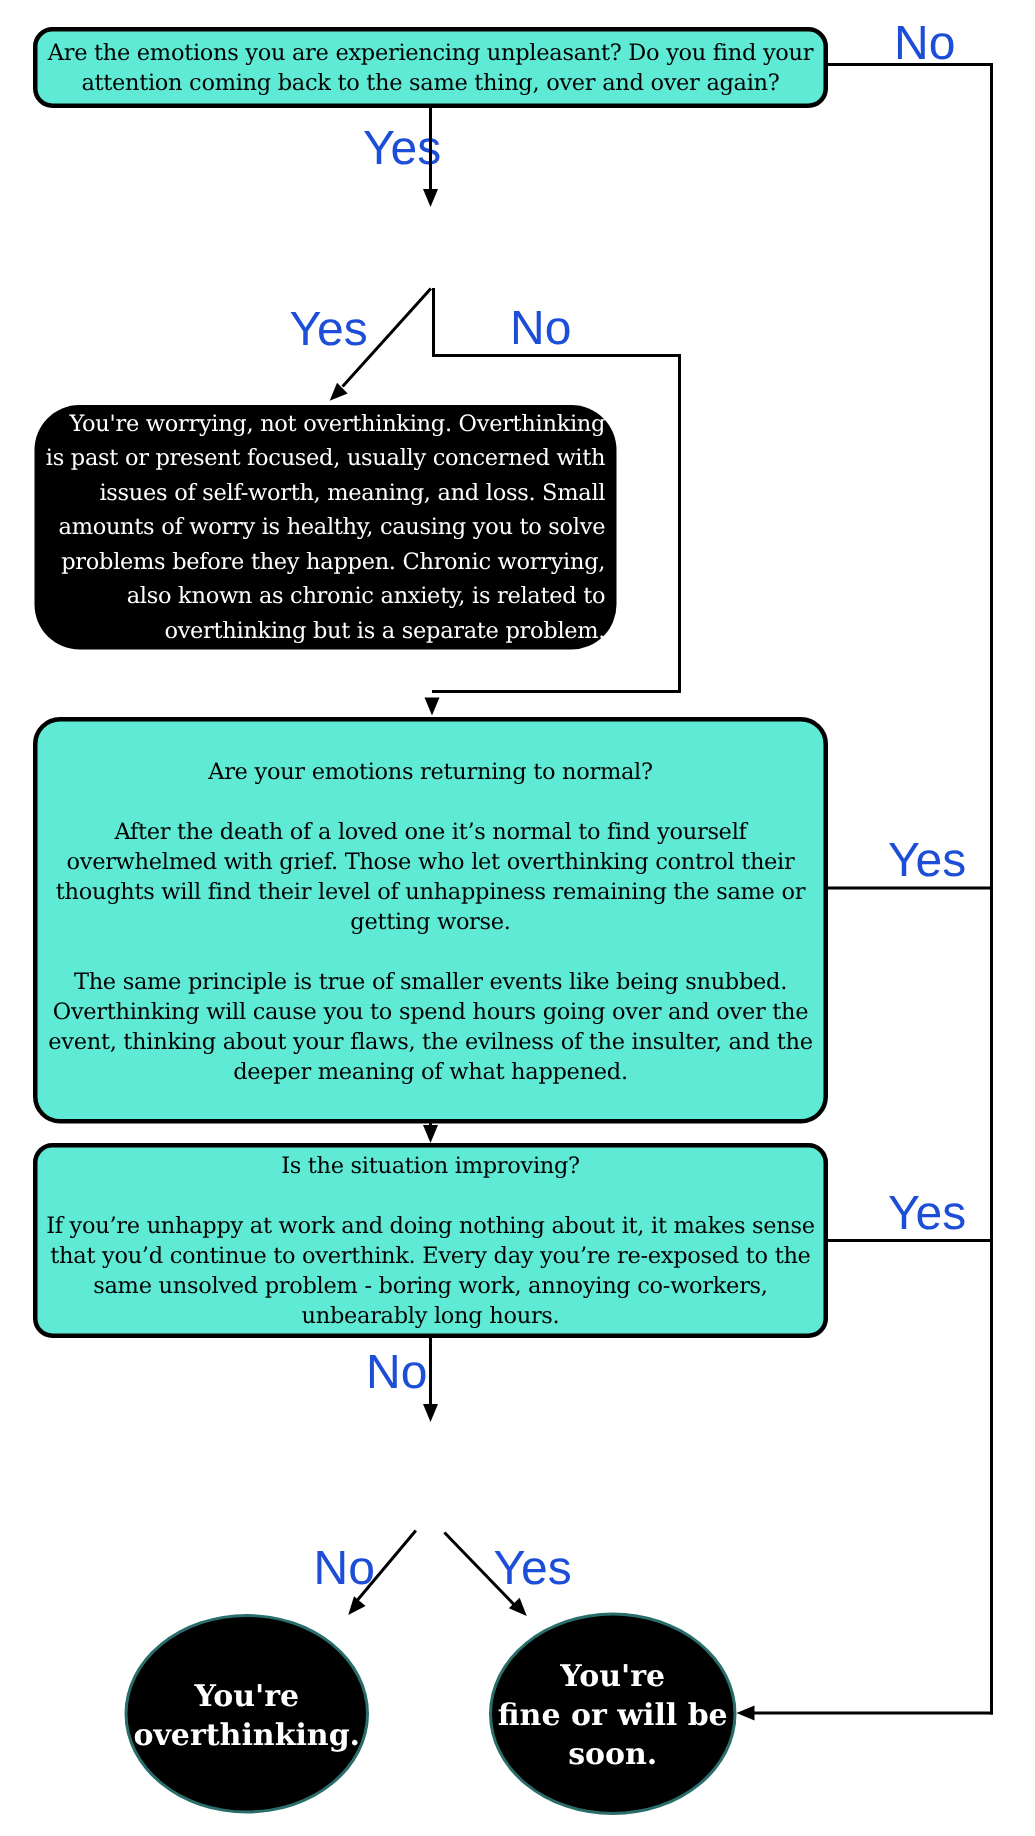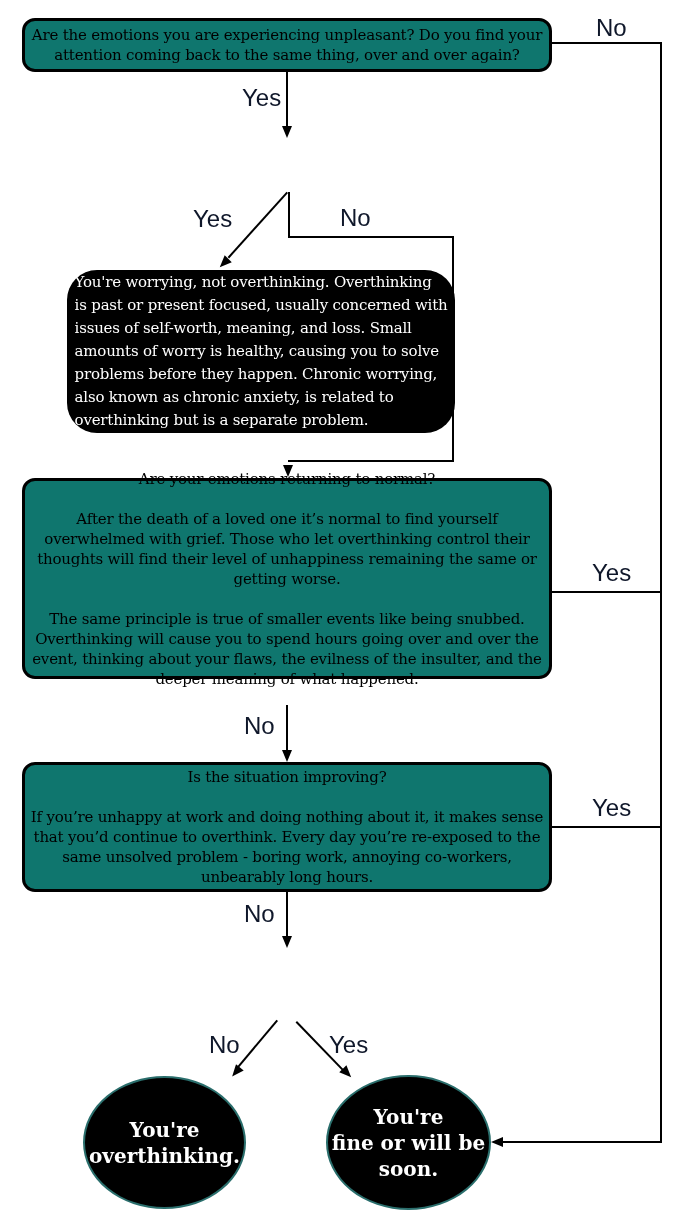--- a/index.html
+++ b/index.html
@@ -1,31 +1,31 @@
 <!DOCTYPE html>
 <html><head>
 <meta charset="utf-8">
 <style>
   html,body{margin:0;padding:0;background:#ffffff;}
   #canvas{position:relative;width:690px;height:1224px;background:#fff;overflow:hidden;
           font-family:"DejaVu Serif",serif;color:#000;}
-  .box{position:absolute;box-sizing:border-box;background:#0f766e;border:3px solid #000;
+  .box{position:absolute;box-sizing:border-box;background:#5eead4;border:3px solid #000;
        border-radius:13px;display:flex;align-items:center;justify-content:center;
        text-align:center;font-size:15px;line-height:20px;letter-spacing:-0.2px;
        white-space:pre;padding:2px 4px;}
   .box-black{position:absolute;box-sizing:border-box;background:#000;color:#fff;
        border-radius:30px;display:flex;align-items:center;justify-content:center;
-       text-align:left;font-size:15px;line-height:23px;letter-spacing:-0.2px;
-       white-space:pre;padding:4px 10px;margin-left:44px;}
+       text-align:right;font-size:15px;line-height:23px;letter-spacing:-0.2px;
+       white-space:pre;padding:4px 10px;}
   .ellipse{position:absolute;box-sizing:border-box;background:#000;color:#fff;
        border:2px solid #2a6e6c;border-radius:50%;display:flex;align-items:center;
        justify-content:center;text-align:center;font-weight:bold;font-size:20px;
        line-height:26px;white-space:pre;}
-  .lbl{position:absolute;font-family:"Liberation Sans",sans-serif;font-size:24px;
-       line-height:26px;color:#0f172a;white-space:pre;}
+  .lbl{position:absolute;font-family:"Liberation Sans",sans-serif;font-size:32px;
+       line-height:26px;color:#1d4ed8;white-space:pre;}
   .ln{position:absolute;background:#000;}
   .h{height:2px;}
   .v{width:2px;}
   .diag{position:absolute;height:1.5px;background:#000;transform-origin:0 0;}
   .ar-down{position:absolute;width:0;height:0;border-left:5px solid transparent;
        border-right:5px solid transparent;border-top:12px solid #000;}
   .ar-left{position:absolute;width:0;height:0;border-top:5px solid transparent;
        border-bottom:5px solid transparent;border-right:12px solid #000;}
 </style>
 </head>
@@ -81,21 +81,21 @@
 
 
   <div class="box-black" style="left:23px;top:270px;width:388px;height:163px;">You're worrying, not overthinking. Overthinking
 is past or present focused, usually concerned with
 issues of self-worth, meaning, and loss. Small
 amounts of worry is healthy, causing you to solve
 problems before they happen. Chronic worrying,
 also known as chronic anxiety, is related to
 overthinking but is a separate problem.</div>
 
-  <div class="box" style="left:22px;top:478px;width:530px;height:201px;">Are your emotions returning to normal?
+  <div class="box" style="left:22px;top:478px;width:530px;height:271px;border-radius:18px;">Are your emotions returning to normal?
 
 After the death of a loved one it’s normal to find yourself
 overwhelmed with grief. Those who let overthinking control their
 thoughts will find their level of unhappiness remaining the same or
 getting worse.
 
 The same principle is true of smaller events like being snubbed.
 Overthinking will cause you to spend hours going over and over the
 event, thinking about your flaws, the evilness of the insulter, and the
 deeper meaning of what happened.</div>

